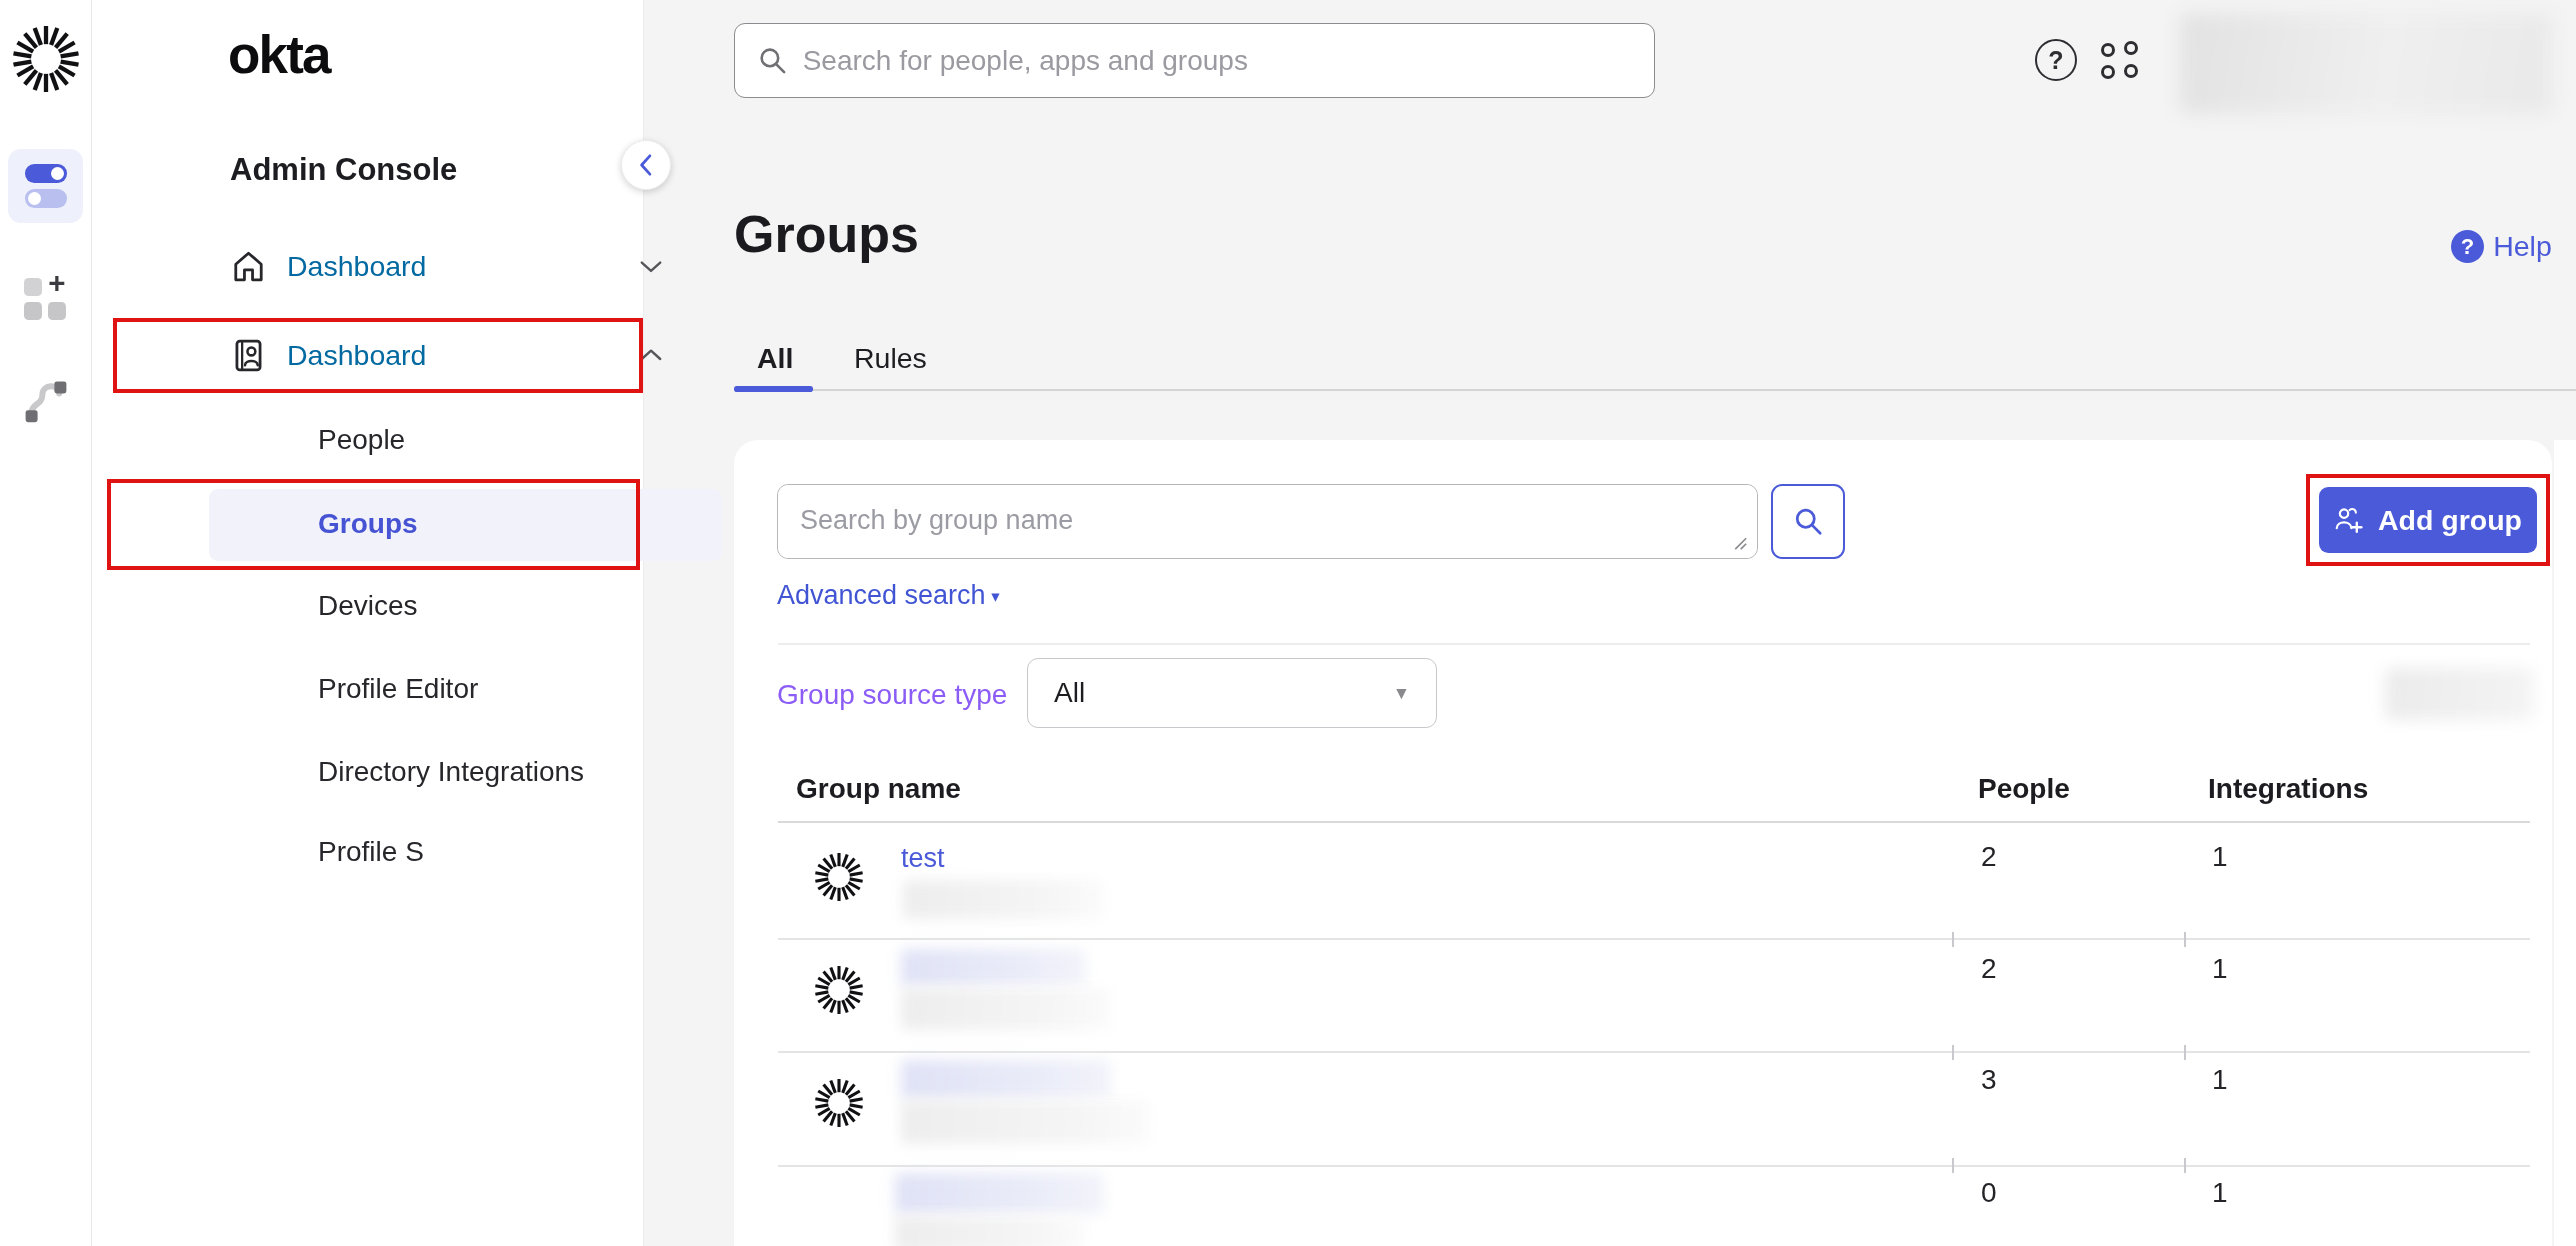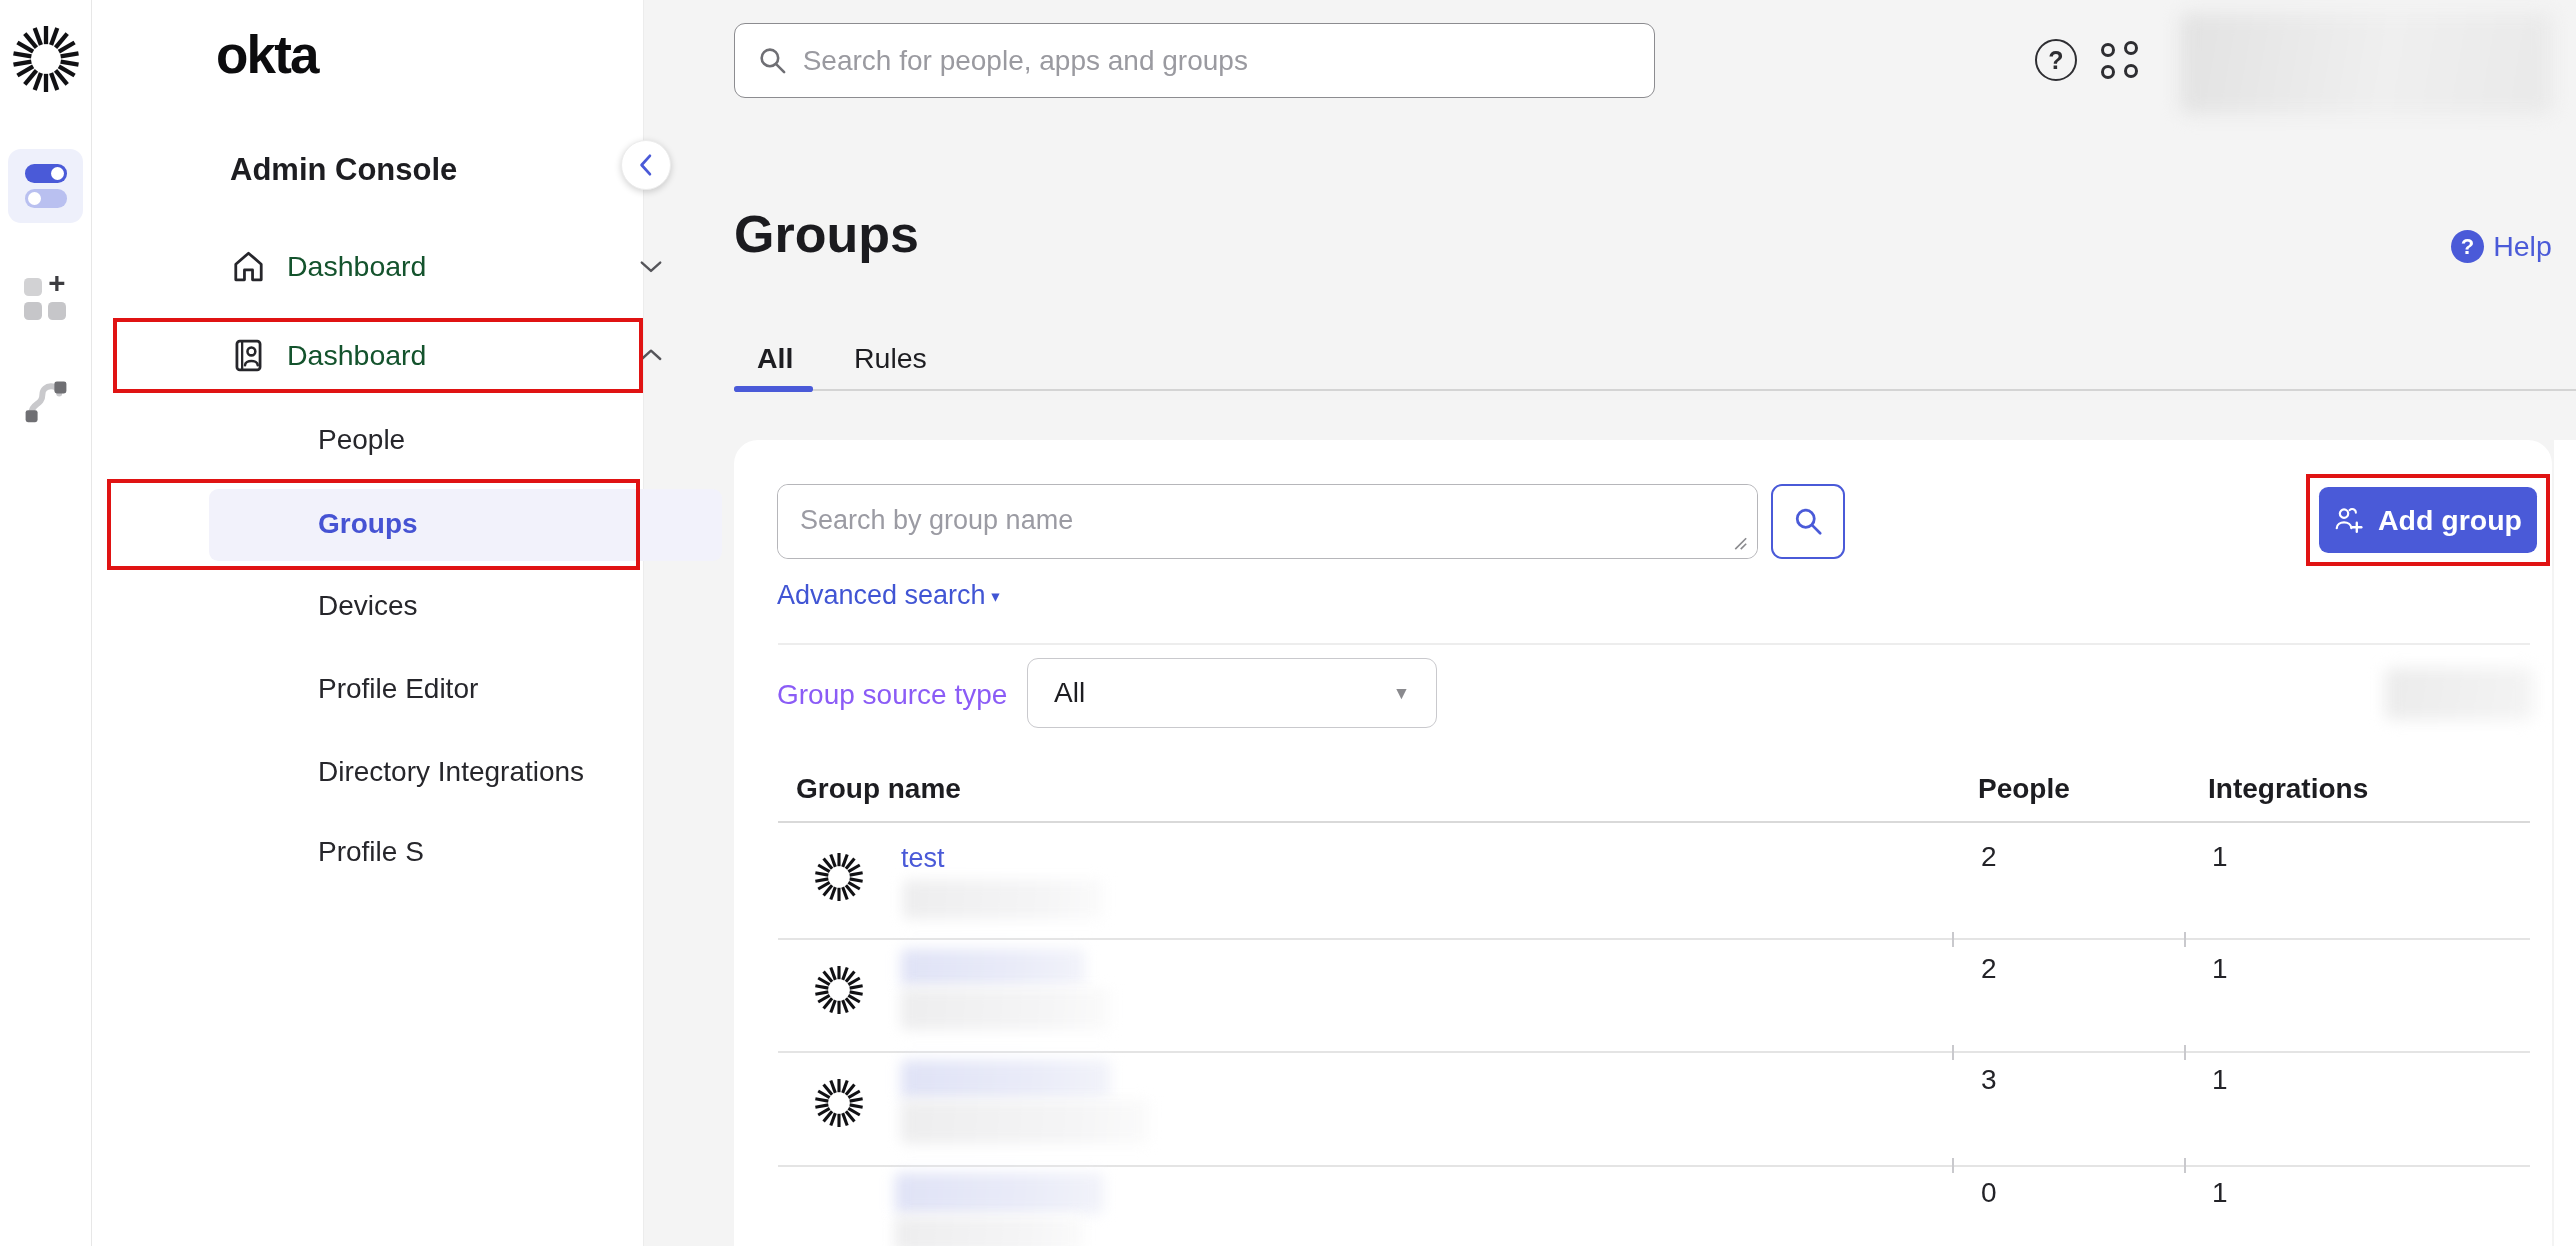--- a/index.html
+++ b/index.html
@@ -18,27 +18,27 @@
   .tgl .t2 { background:#b9c0f0; }
   .tgl .t2 i { position:absolute; left:2.8px; top:2.8px; width:13px; height:13px; border-radius:50%; background:#fff; }
   .gridplus { position:relative; width:48px; height:48px; }
   .gridplus b { position:absolute; width:18.4px; height:18.4px; border-radius:4.6px; background:#c6c6c9; }
   .gridplus .g1 { left:1.8px; top:3.7px; background:#d2d2d4; }
   .gridplus .g2 { left:1.8px; top:28px; }
   .gridplus .g3 { left:26px; top:28px; }
   .gridplus .plus { position:absolute; left:24px; top:-1.8px; width:22px; height:22px; color:#3c3c40; font-size:29.5px; font-weight:700; line-height:22px; text-align:center; }
   
   .sidebar { position:absolute; left:92px; top:0; width:552px; height:1247px; background:#fff; border-right:1.8px solid #ececec; z-index:4; }
-  .okta-logo { position:absolute; left:124px; top:24px; font-size:53px; font-weight:700; letter-spacing:-1.8px; color:#0c0c0e; }
+  .okta-logo { position:absolute; left:136px; top:24px; font-size:53px; font-weight:700; letter-spacing:-1.8px; color:#0c0c0e; }
   .console-title { position:absolute; left:138px; top:152px; font-size:31px; font-weight:700; color:#1d1d21; }
   .collapse-btn { position:absolute; left:621px; top:140px; width:50px; height:50px; border-radius:50%; background:#fff; border:0.9px solid #ececec; box-shadow:0 1.8px 7.4px rgba(0,0,0,.18); z-index:9; display:flex; align-items:center; justify-content:center; cursor:pointer; }
   .collapse-btn svg { display:block; }
   .nav-row { position:absolute; left:138px; width:442px; height:55px; display:flex; align-items:center; cursor:pointer; }
   .nav-row .nav-ic { width:37px; height:37px; margin-right:20px; flex:0 0 auto; }
-  .nav-label { font-size:28.5px; color:#14532d; }
+  .nav-label { font-size:28.5px; color:#0369a1; }
   .nav-chev { margin-left:auto; margin-right:9.2px; }
   .sub-label { position:absolute; left:226px; font-size:28px; color:#26262b; cursor:pointer; }
   .groups-pill { position:absolute; left:117px; top:489px; width:513px; height:72px; background:var(--selbg); border-radius:9.2px; }
   .groups-pill span { position:absolute; left:109px; top:19.3px; font-size:28px; font-weight:700; color:#4653d3; }
   .side-fade { position:absolute; left:96px; top:827px; width:534px; height:53px; background:linear-gradient(to bottom, rgba(255,255,255,0) 0%, #ffffff 55%); pointer-events:none; }
 
   
   .plan-card { position:absolute; left:122px; top:875px; width:493px; height:366px; background:#fff; border:1.8px solid #e3e3e3; border-radius:11px; }
   .plan-badge { position:absolute; left:44px; top:53px; background:#f1f1f1; border-radius:26px; padding:13px 24px; font-size:19.3px; font-weight:700; letter-spacing:0.9px; color:#55555a; }
   .plan-usage { position:absolute; left:46px; top:131px; font-size:28.5px; color:#1d1d21; }

